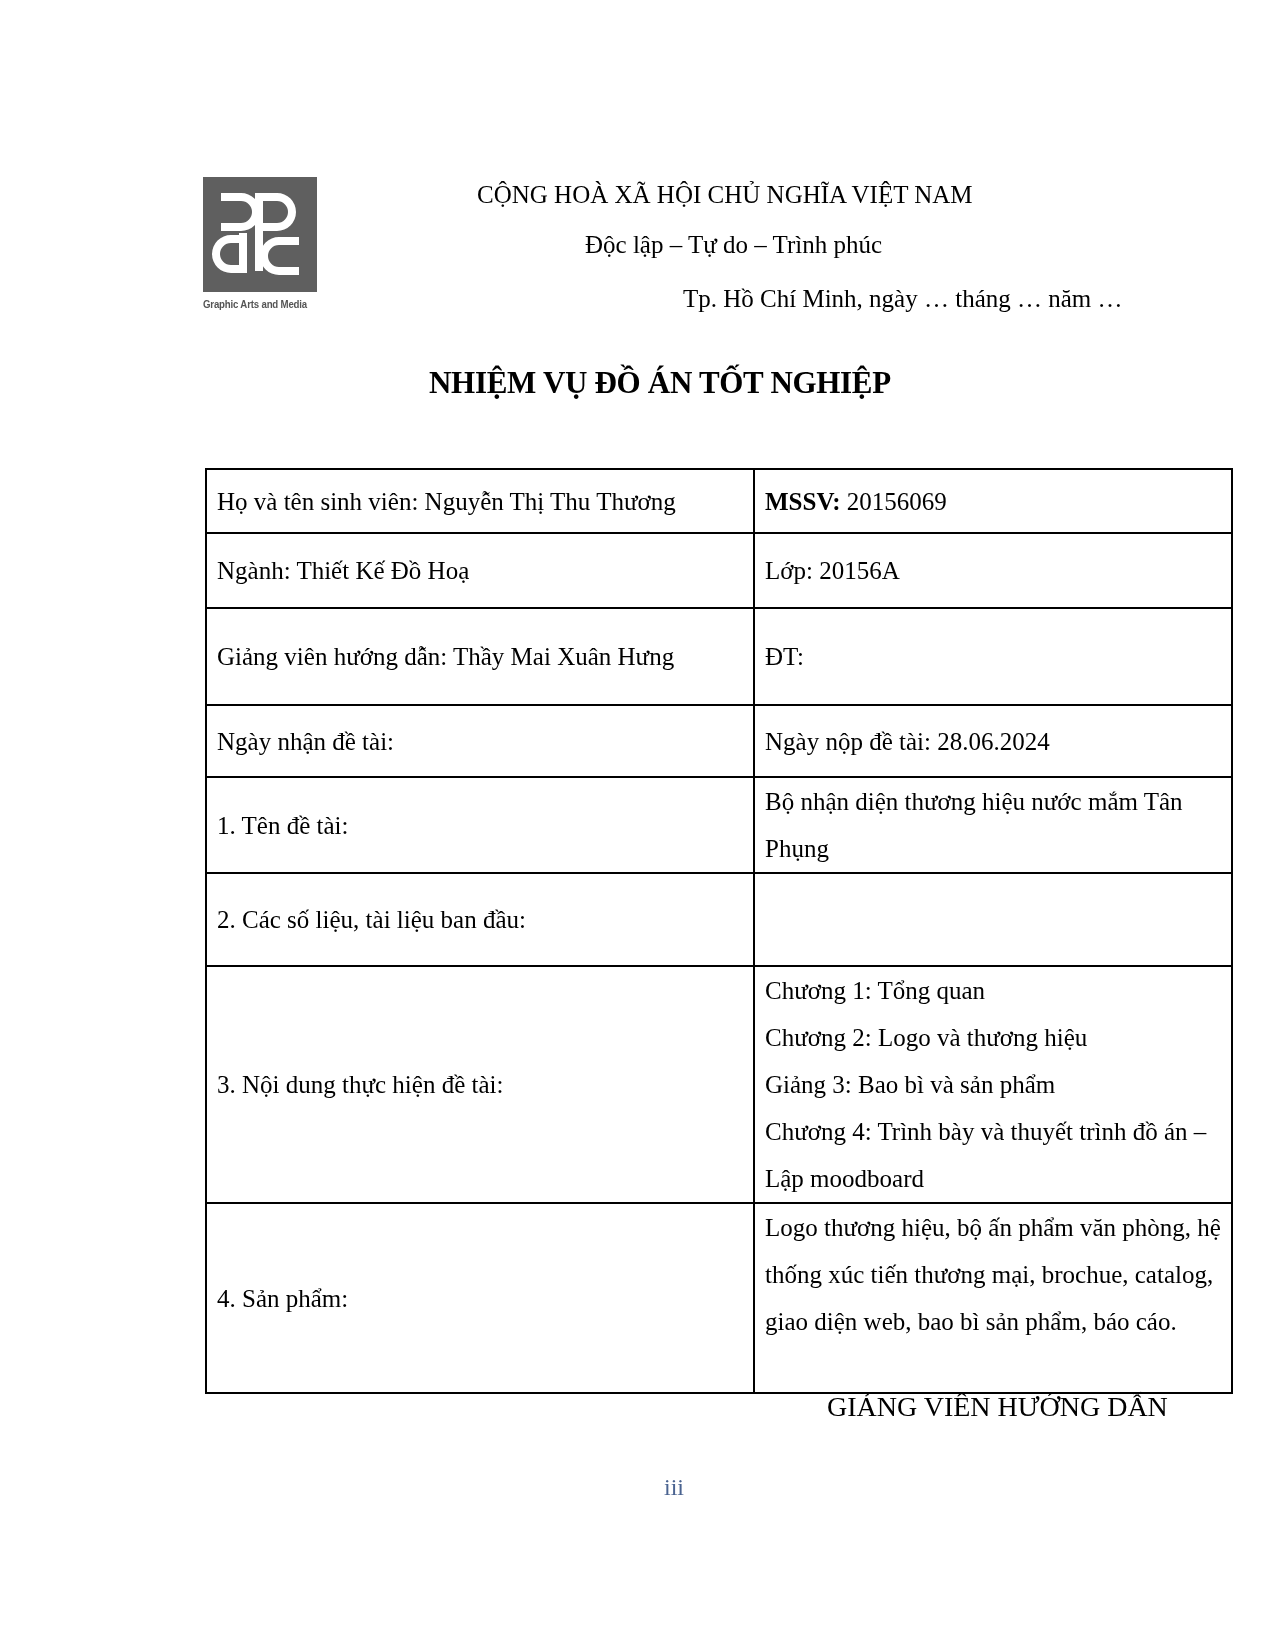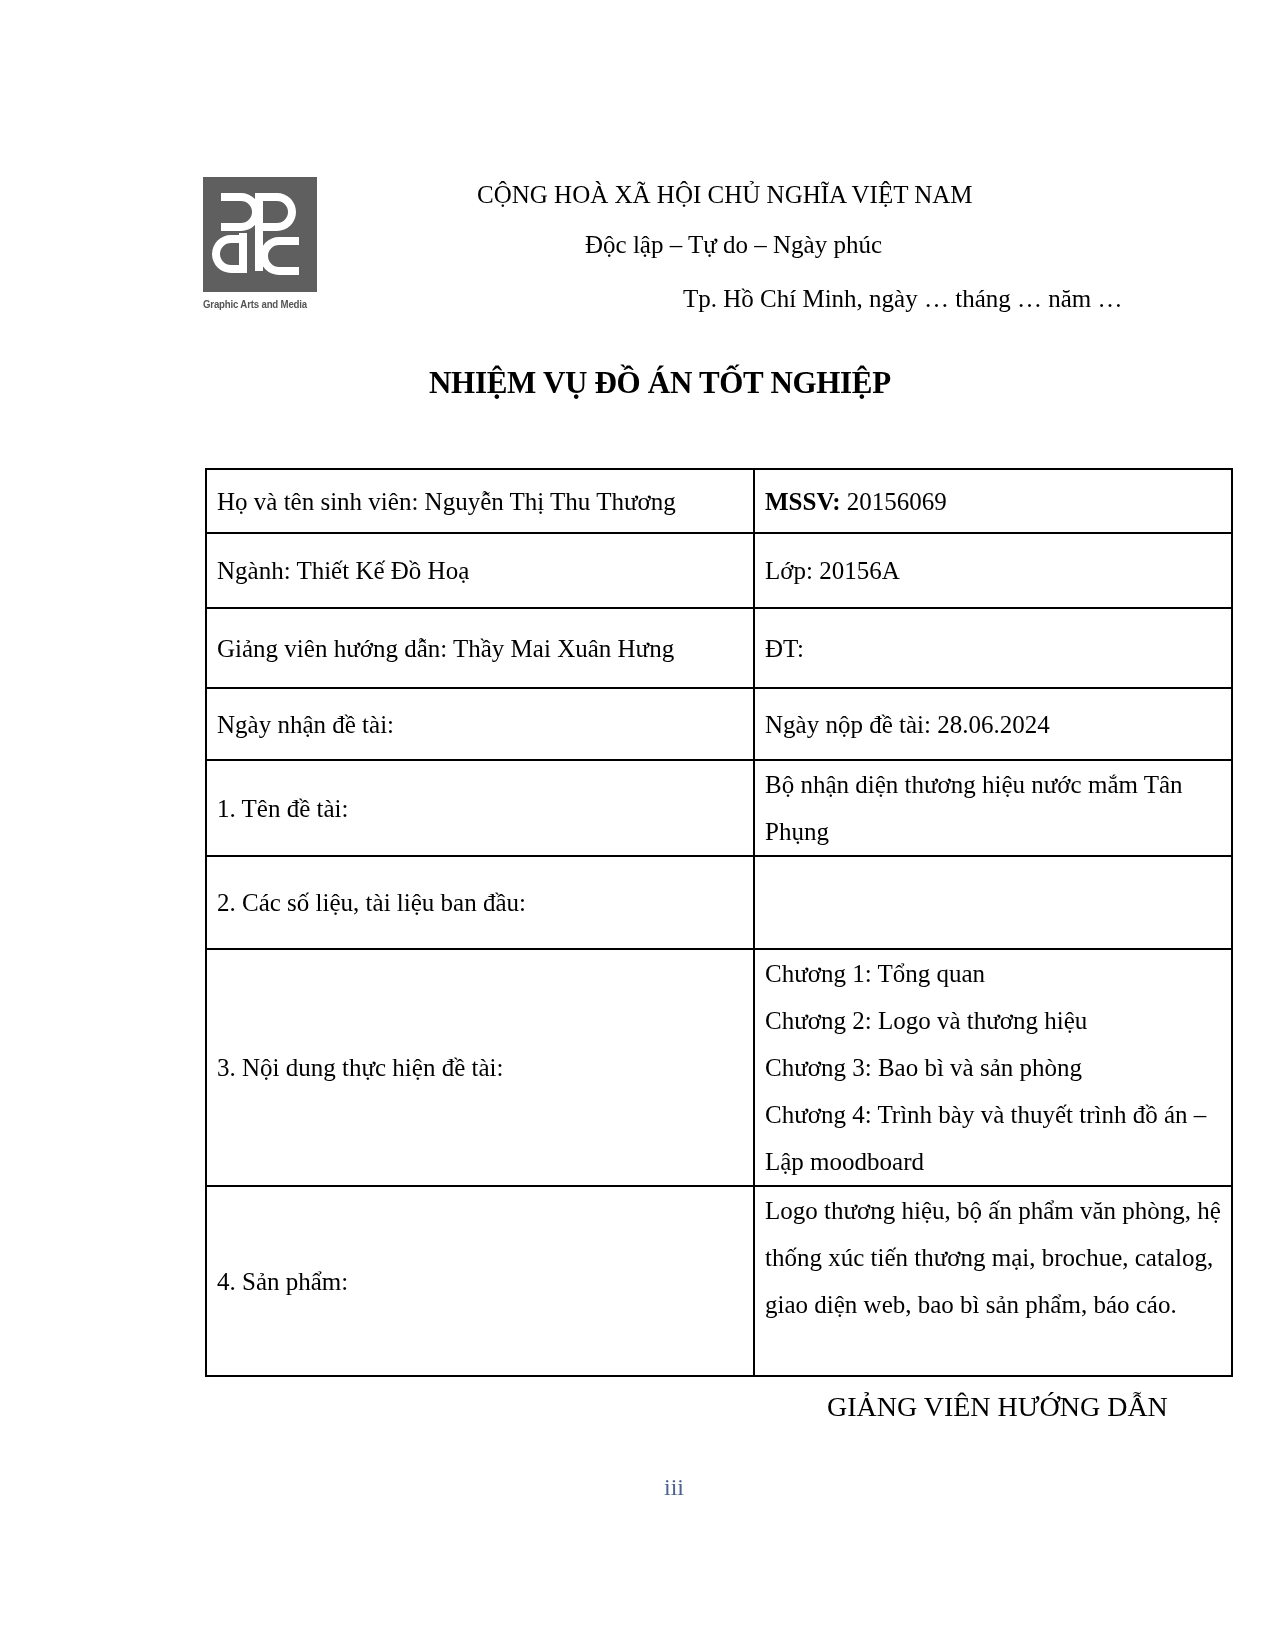--- a/index.html
+++ b/index.html
@@ -51,63 +51,63 @@
     <path d="M52 16 h22 a19 19 0 0 1 0 38 h-14 v40 h-8 z M60 24 v22 h14 a11 11 0 0 0 0 -22 z" fill="#ffffff"></path>
 
     <path d="M44 56 v40 h-16 a19 19 0 0 1 0 -38 h8 v8 h-8 a11 11 0 0 0 0 22 h8 v-32 z" fill="#ffffff"></path>
 
     <path d="M96 60 h-20 a19 19 0 0 0 0 38 h20 v-8 h-20 a11 11 0 0 1 0 -22 h20 z" fill="#ffffff"></path>
   </svg>
 </div>
 <div class="logo-caption">Graphic Arts and Media</div>
 
 <div class="abs hdr" style="left:477px; top:182px;">CỘNG HOÀ XÃ HỘI CHỦ NGHĨA VIỆT NAM</div>
-<div class="abs hdr" style="left:585px; top:232px;">Độc lập – Tự do – Ngày phúc</div>
+<div class="abs hdr" style="left:585px; top:232px;">Độc lập – Tự do – Trình phúc</div>
 <div class="abs hdr" style="left:683px; top:286px;">Tp. Hồ Chí Minh, ngày … tháng … năm …</div>
 
 <div class="abs title" style="left:429px; top:367px;">NHIỆM VỤ ĐỒ ÁN TỐT NGHIỆP</div>
 
 <table class="task">
   <colgroup>
       <col class="c1">
       <col class="c2">
     </colgroup>
   <tbody>
       <tr style="height:64px;">
     <td>Họ và tên sinh viên: Nguyễn Thị Thu Thương</td>
     <td>
       <span class="bold">MSSV:</span><span> 20156069</span>
     </td>
   </tr>
   <tr style="height:75px;">
     <td>Ngành: Thiết Kế Đồ Hoạ</td>
     <td>Lớp: 20156A</td>
   </tr>
-  <tr style="height:80px;">
+  <tr style="height:97px;">
     <td>Giảng viên hướng dẫn: Thầy Mai Xuân Hưng</td>
     <td>ĐT:</td>
   </tr>
   <tr style="height:72px;">
     <td>Ngày nhận đề tài:</td>
     <td>Ngày nộp đề tài: 28.06.2024</td>
   </tr>
   <tr style="height:91px;">
     <td>1. Tên đề tài:</td>
     <td class="top">Bộ nhận diện thương hiệu nước mắm Tân Phụng</td>
   </tr>
   <tr style="height:93px;margin-left:9px;">
     <td>2. Các số liệu, tài liệu ban đầu:</td>
     <td></td>
   </tr>
   <tr style="height:233px;">
     <td>3. Nội dung thực hiện đề tài:</td>
     <td class="top">
       <span class="line">Chương 1: Tổng quan</span>
       <span class="line">Chương 2: Logo và thương hiệu</span>
-      <span class="line">Chương 3: Bao bì và sản phòng</span>
+      <span class="line">Giảng 3: Bao bì và sản phẩm</span>
       <span class="line">Chương 4: Trình bày và thuyết trình đồ án – Lập moodboard</span>
     </td>
   </tr>
   <tr style="height:190px;">
     <td>4. Sản phẩm:</td>
     <td class="top">Logo thương hiệu, bộ ấn phẩm văn phòng, hệ thống xúc tiến thương mại, brochue, catalog, giao diện web, bao bì sản phẩm, báo cáo.</td>
   </tr>
 </tbody>
   </table>
 

